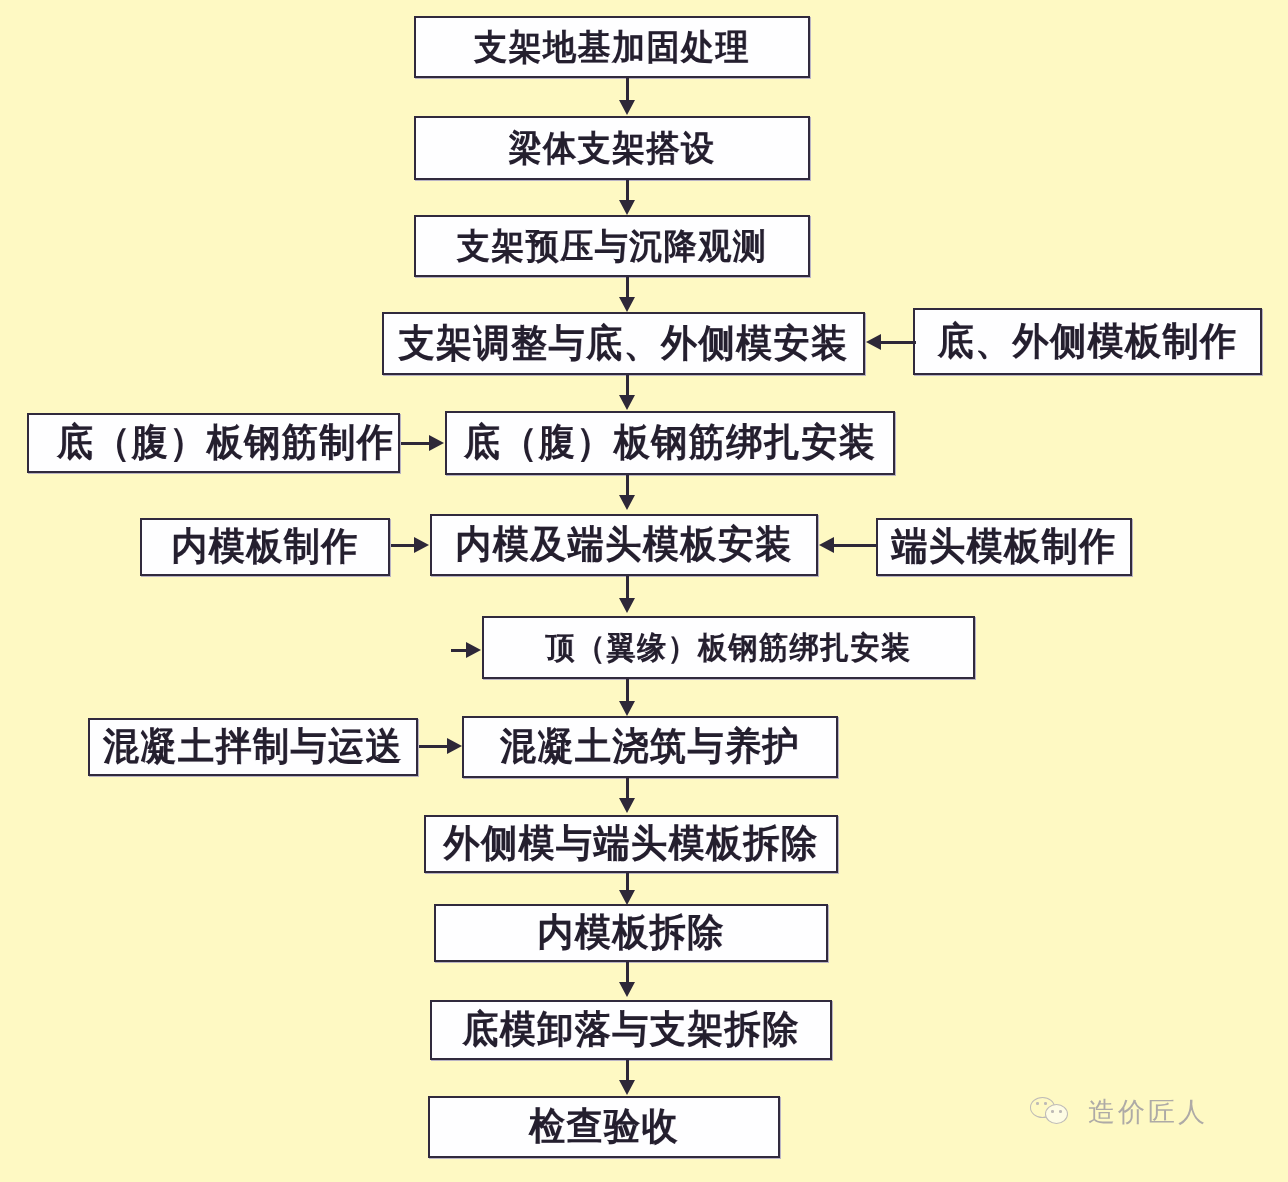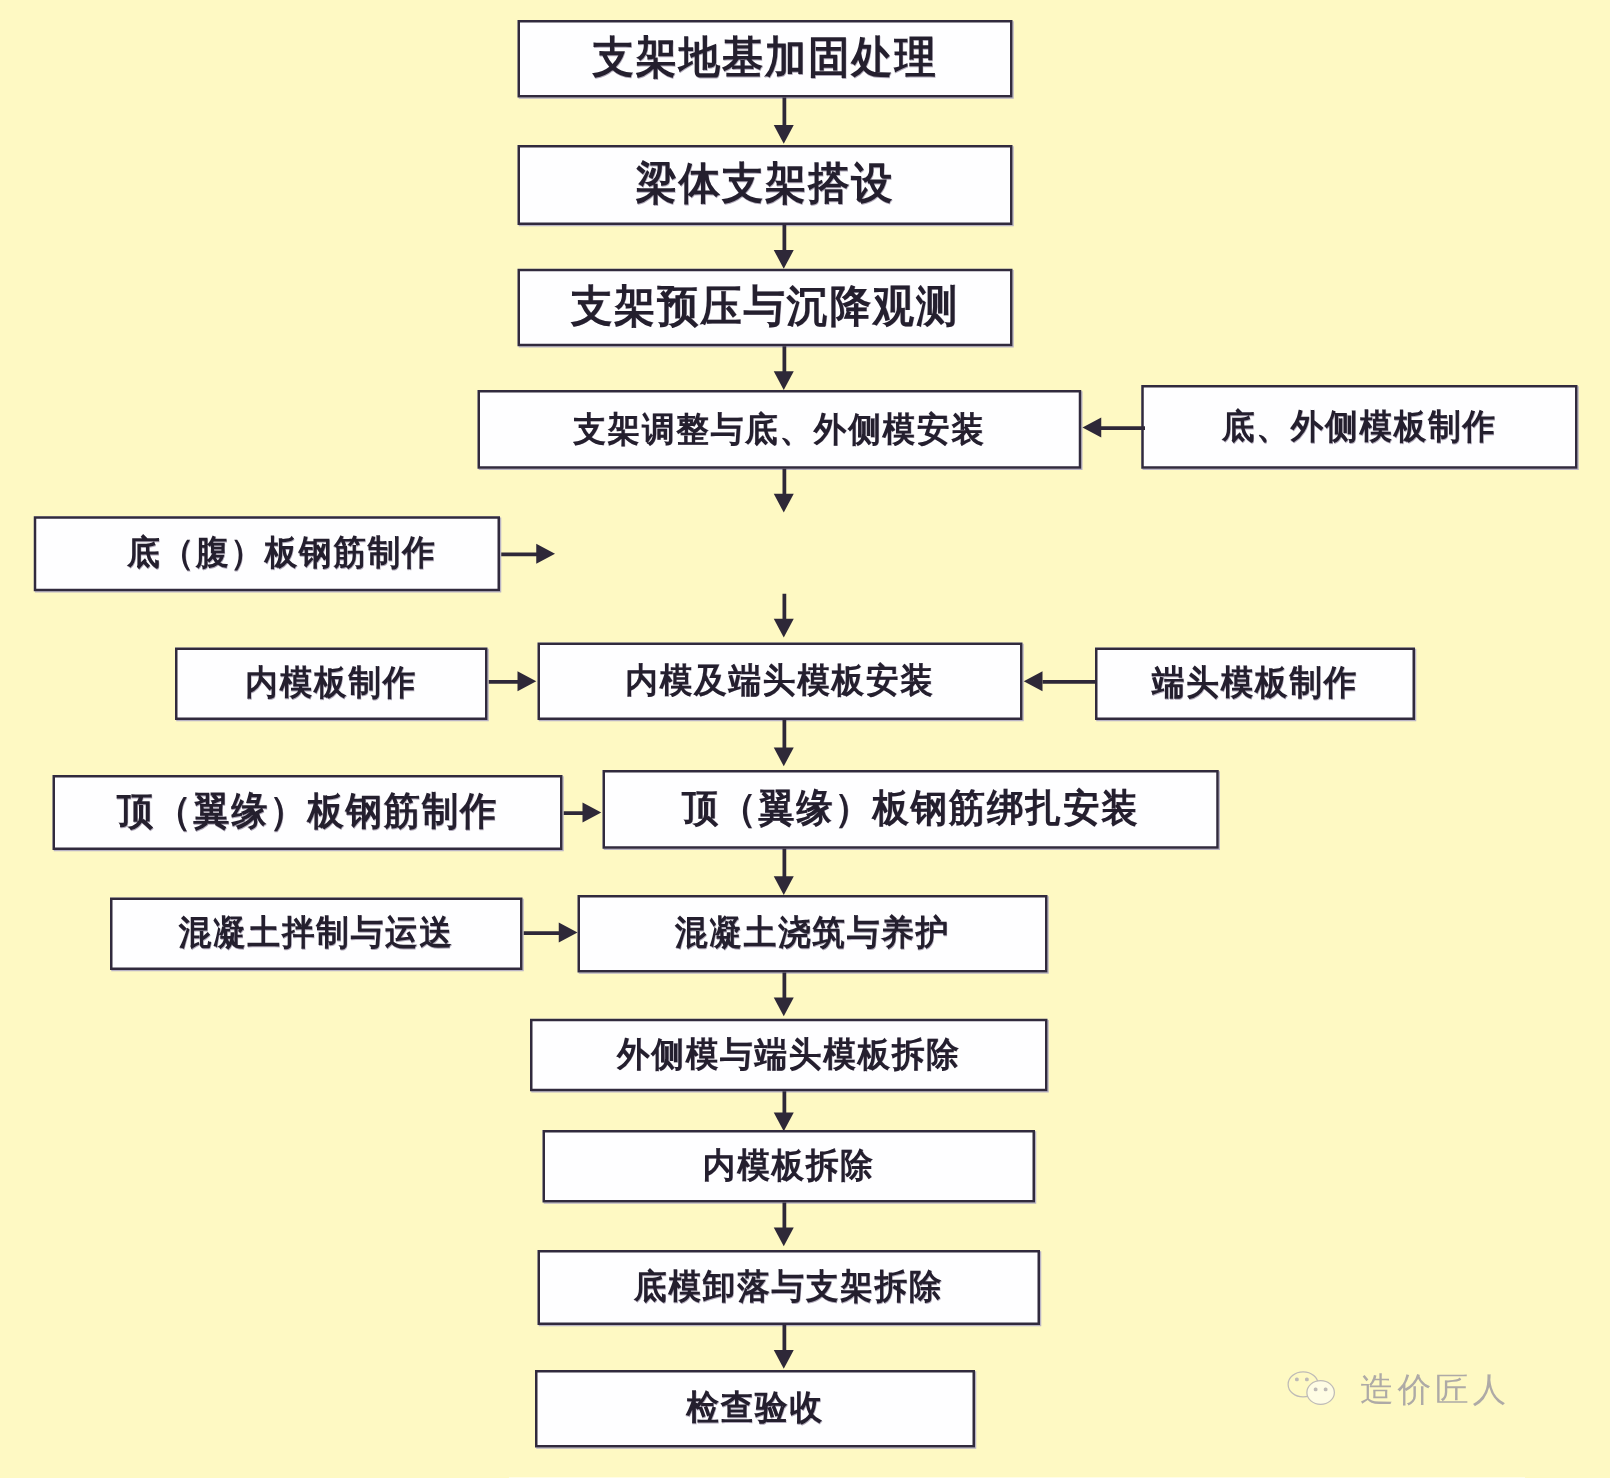--- a/index.html
+++ b/index.html
@@ -32,21 +32,21 @@
     line-height: 1.05;
     box-shadow: 1px 1px 0 #b9b3c4;
     filter: blur(0.15px);
   }
   .node span {
     display: block;
     transform: scaleY(1.06);
     text-shadow: 0.4px 0.4px 0 rgba(80,65,100,0.45);
   }
   .sz-lg  { font-size: 33px; }
-  .sz-md  { font-size: 26px; }
+  .sz-md  { font-size: 36px; }
   .sz-sm  { font-size: 29px; }
 
   
   .vline {
     position: absolute;
     width: 3px;
     background: #2e2838;
   }
   .hline {
     position: absolute;
@@ -150,20 +150,23 @@
   </div>
   <div class="hline" style="left:880px; top:341px; width:36px;"></div>
   <div class="arrow-left" style="left:866px; top:334px;"></div>
 
   <div class="vline" style="left:626px; top:375px; height:22px;"></div>
   <div class="arrow-down" style="left:619px; top:395px;"></div>
 
   <div class="node sz-md" style="left:27px; top:413px; width:373px; height:60px;padding-left:24px;">
     <span>底（腹）板钢筋制作</span>
   </div>
+  <div class="node sz-md" style="left:445px; top:411px; width:450px; height:64px;">
+    <span>底（腹）板钢筋绑扎安装</span>
+  </div>
   <div class="hline" style="left:401px; top:442px; width:29px;"></div>
   <div class="arrow-right" style="left:429px; top:435px;"></div>
 
   <div class="vline" style="left:626px; top:475px; height:22px;"></div>
   <div class="arrow-down" style="left:619px; top:495px;"></div>
 
   <div class="node sz-md" style="left:140px; top:518px; width:250px; height:58px;">
     <span>内模板制作</span>
   </div>
   <div class="node sz-md" style="left:430px; top:514px; width:388px; height:62px;">
@@ -173,23 +176,20 @@
     <span>端头模板制作</span>
   </div>
   <div class="hline" style="left:391px; top:544px; width:24px;"></div>
   <div class="arrow-right" style="left:414px; top:537px;"></div>
   <div class="hline" style="left:834px; top:544px; width:43px;"></div>
   <div class="arrow-left" style="left:819px; top:537px;"></div>
 
   <div class="vline" style="left:626px; top:576px; height:24px;"></div>
   <div class="arrow-down" style="left:619px; top:598px;"></div>
 
-  <div class="node sz-sm" style="left:42px; top:620px; width:408px; height:60px;">
-    <span>顶（翼缘）板钢筋制作</span>
-  </div>
   <div class="node sz-sm" style="left:482px; top:616px; width:493px; height:63px;">
     <span>顶（翼缘）板钢筋绑扎安装</span>
   </div>
   <div class="hline" style="left:451px; top:649px; width:18px;"></div>
   <div class="arrow-right" style="left:466px; top:642px;"></div>
 
   <div class="vline" style="left:626px; top:679px; height:24px;"></div>
   <div class="arrow-down" style="left:619px; top:701px;"></div>
 
   <div class="node sz-md" style="left:88px; top:718px; width:330px; height:58px;">

